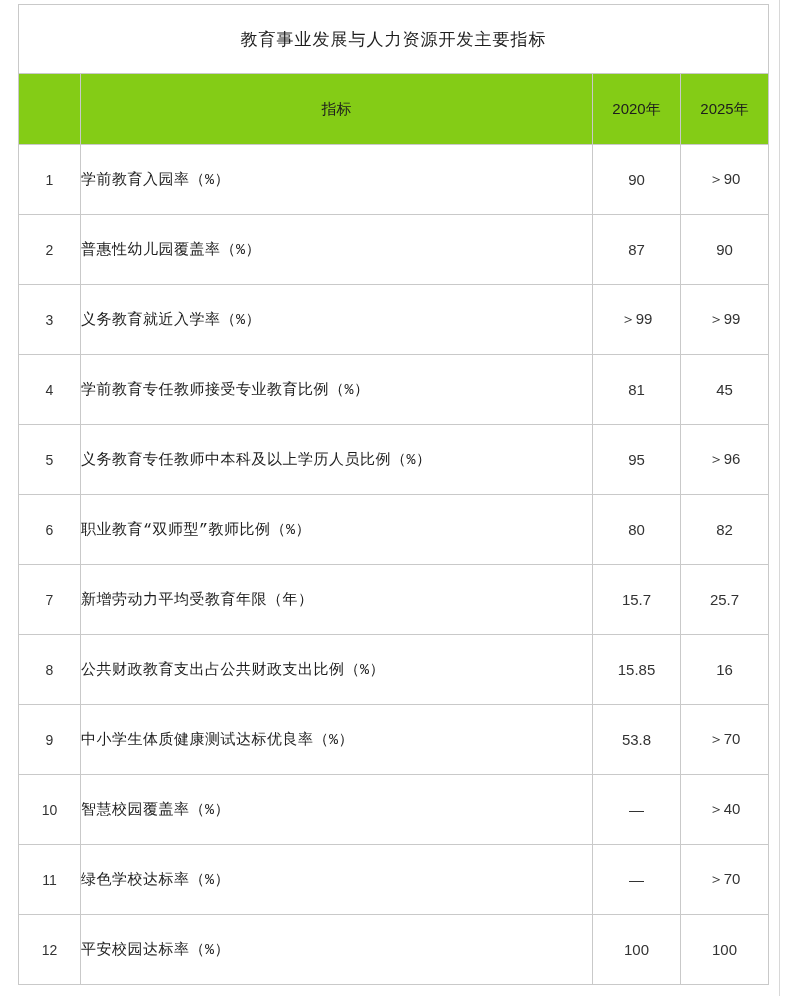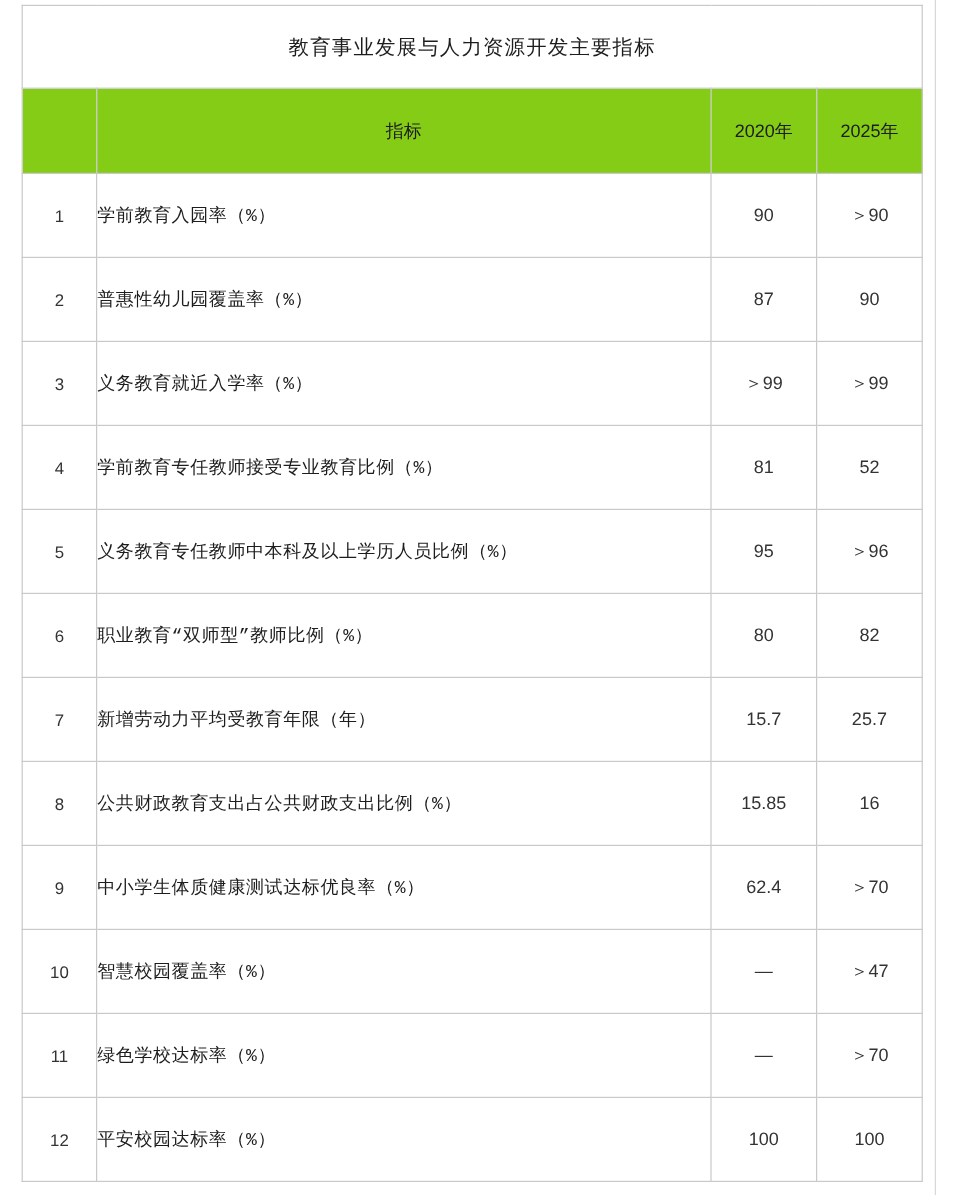--- a/index.html
+++ b/index.html
@@ -128,21 +128,21 @@
         <tr class="row-cell">
           <td class="num-cell">3</td>
           <td class="label-cell">义务教育就近入学率（%）</td>
           <td class="val-cell">＞99</td>
           <td class="val-cell">＞99</td>
         </tr>
         <tr class="row-cell">
           <td class="num-cell">4</td>
           <td class="label-cell">学前教育专任教师接受专业教育比例（%）</td>
           <td class="val-cell">81</td>
-          <td class="val-cell">52</td>
+          <td class="val-cell">45</td>
         </tr>
         <tr class="row-cell">
           <td class="num-cell">5</td>
           <td class="label-cell">义务教育专任教师中本科及以上学历人员比例（%）</td>
           <td class="val-cell">95</td>
           <td class="val-cell">＞96</td>
         </tr>
         <tr class="row-cell">
           <td class="num-cell">6</td>
           <td class="label-cell">职业教育“双师型”教师比例（%）</td>
@@ -157,28 +157,28 @@
         </tr>
         <tr class="row-cell">
           <td class="num-cell">8</td>
           <td class="label-cell">公共财政教育支出占公共财政支出比例（%）</td>
           <td class="val-cell">15.85</td>
           <td class="val-cell">16</td>
         </tr>
         <tr class="row-cell">
           <td class="num-cell">9</td>
           <td class="label-cell">中小学生体质健康测试达标优良率（%）</td>
-          <td class="val-cell">62.4</td>
+          <td class="val-cell">53.8</td>
           <td class="val-cell">＞70</td>
         </tr>
         <tr class="row-cell">
           <td class="num-cell">10</td>
           <td class="label-cell">智慧校园覆盖率（%）</td>
           <td class="val-cell">—</td>
-          <td class="val-cell">＞47</td>
+          <td class="val-cell">＞40</td>
         </tr>
         <tr class="row-cell">
           <td class="num-cell">11</td>
           <td class="label-cell">绿色学校达标率（%）</td>
           <td class="val-cell">—</td>
           <td class="val-cell">＞70</td>
         </tr>
         <tr class="row-cell">
           <td class="num-cell">12</td>
           <td class="label-cell">平安校园达标率（%）</td>

